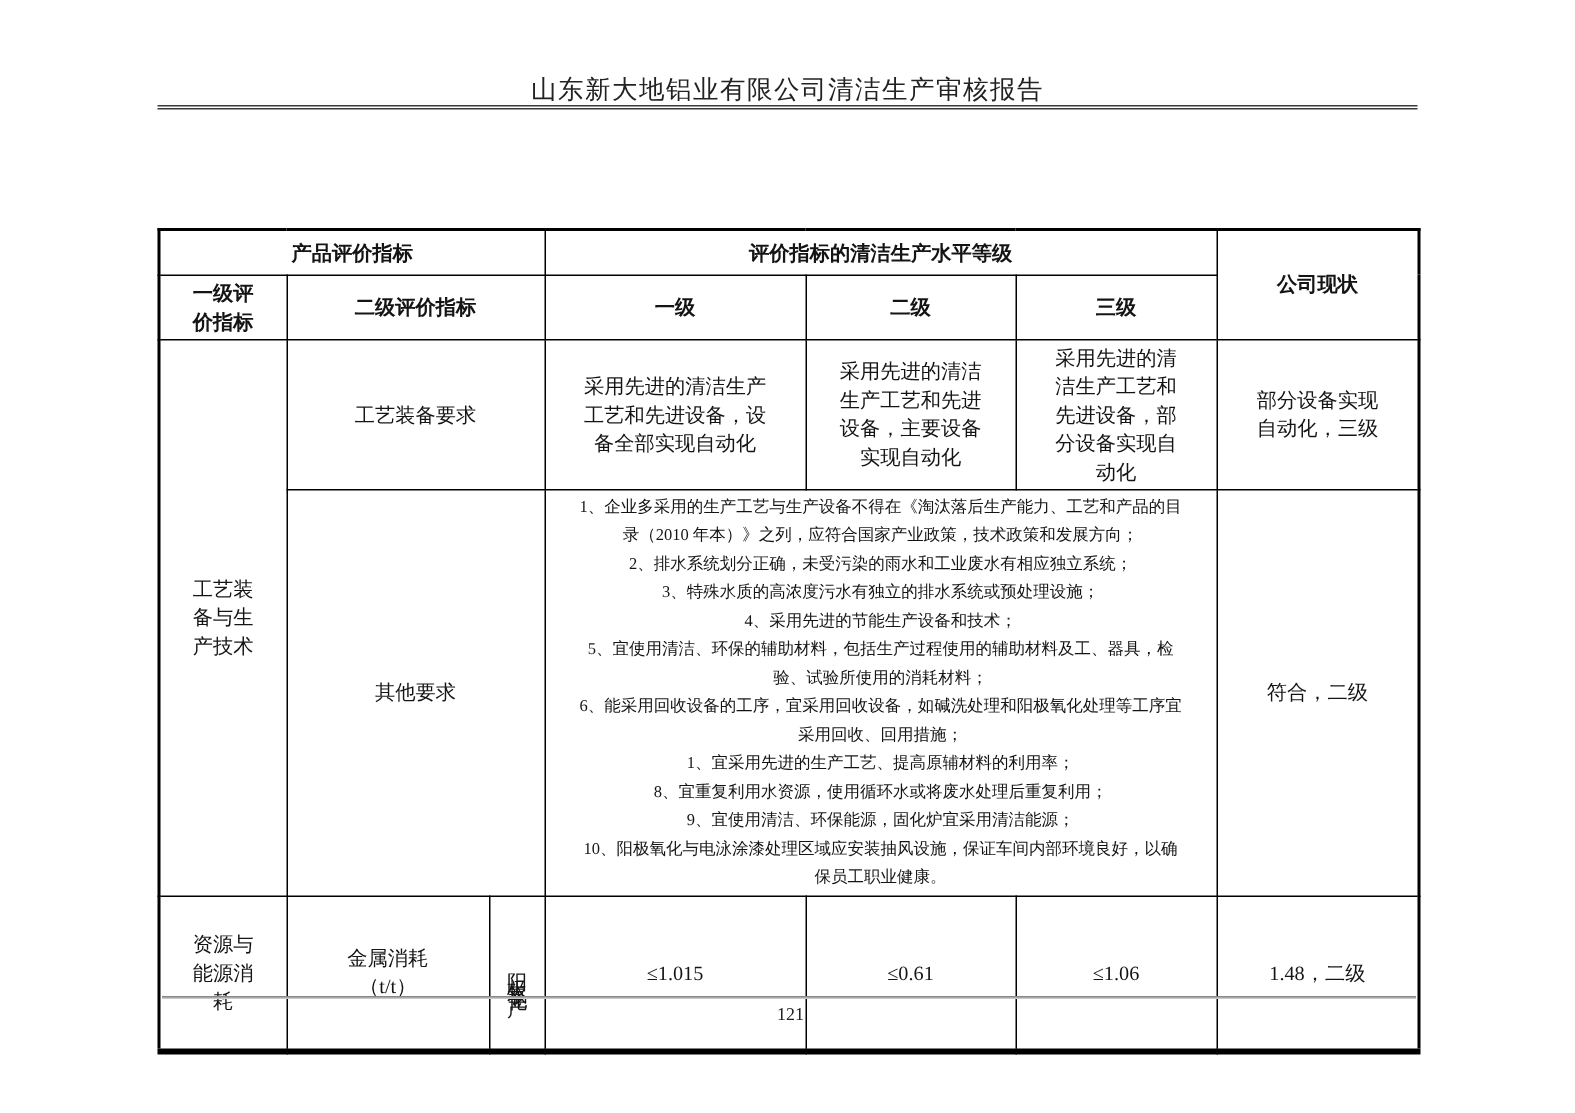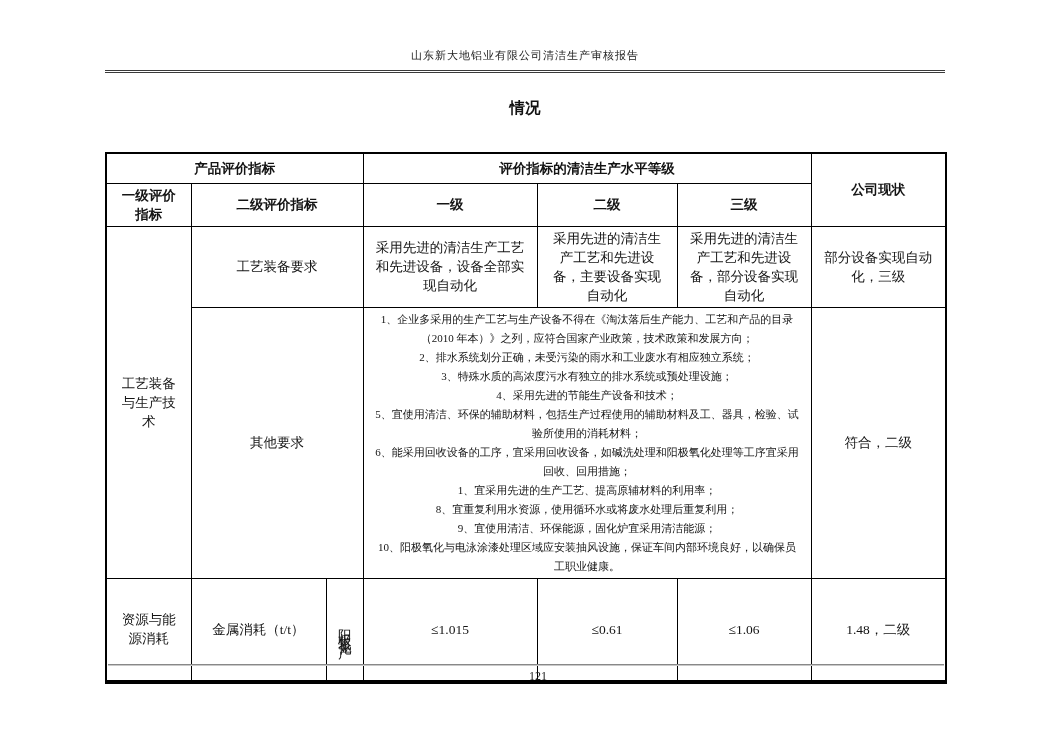--- a/index.html
+++ b/index.html
@@ -1,68 +1,67 @@
 <!DOCTYPE html>
 <html><head>
 <meta charset="utf-8">
 <style>
   * { margin: 0; padding: 0; box-sizing: border-box; }
   html, body { width: 1050px; height: 742px; background: #ffffff; overflow: hidden; }
   body { font-family: "Liberation Serif", "DejaVu Serif", serif; color: #1a1a1a; position: relative; }
 
   .page-header {
     position: absolute; top: 48px; left: 105px; width: 840px;
-    text-align: center; font-size: 11px; letter-spacing: 1px; color: #222;
+    text-align: center; font-size: 17px; letter-spacing: 1px; color: #222;
   }
   .header-rule {
     position: absolute; top: 70px; left: 105px; width: 840px; height: 0;
     border-bottom: 3px double #3a3a3a;
   }
 
   .doc-title {
     position: absolute; top: 95px; left: 85px; width: 880px;
     text-align: center; font-weight: bold; font-size: 15.5px; line-height: 26px; color: #111;
   }
 
   table.main {
     position: absolute; top: 152px; left: 105px; width: 840px;
     border-collapse: collapse; table-layout: fixed;
     border: 2px solid #000; border-bottom: 4px solid #000;
     font-size: 13.5px; color: #141414;
   }
   table.main td, table.main th {
     border: 1px solid #000; text-align: center; vertical-align: middle;
-    padding: 2px 11px; line-height: 19px; font-weight: normal;
+    padding: 2px 21px; line-height: 19px; font-weight: normal;
   }
   table.main th { font-weight: bold; }
   td.req-cell {
     text-align: justify; vertical-align: top; padding: 5px 7px 4px 7px;
     font-size: 11px; line-height: 19px;
   }
   .vertical-text {
     writing-mode: vertical-lr; text-orientation: upright;
     margin: 0 auto; letter-spacing: 4px; line-height: 1;
   }
   .footer-rule {
     position: absolute; top: 664px; left: 108px; width: 836px; height: 2px;
     background: #888; border-bottom: 1px solid #c9c9c9;
   }
   .page-footer {
-    position: absolute; top: 669px; left: 116px; width: 844px;
+    position: absolute; top: 669px; left: 105px; width: 844px;
     text-align: center; font-size: 12px; color: #222;
   }
 </style>
 </head>
 <body>
 
 <div class="page-header">山东新大地铝业有限公司清洁生产审核报告</div>
 <div class="header-rule"></div>
 
 <div class="doc-title">
-  <div>情况</div>
 </div>
 
 <table class="main">
   <colgroup>
     <col style="width:85px">
       <col style="width:135px">
       <col style="width:37px">
     <col style="width:174px">
       <col style="width:140px">
       <col style="width:134px">

